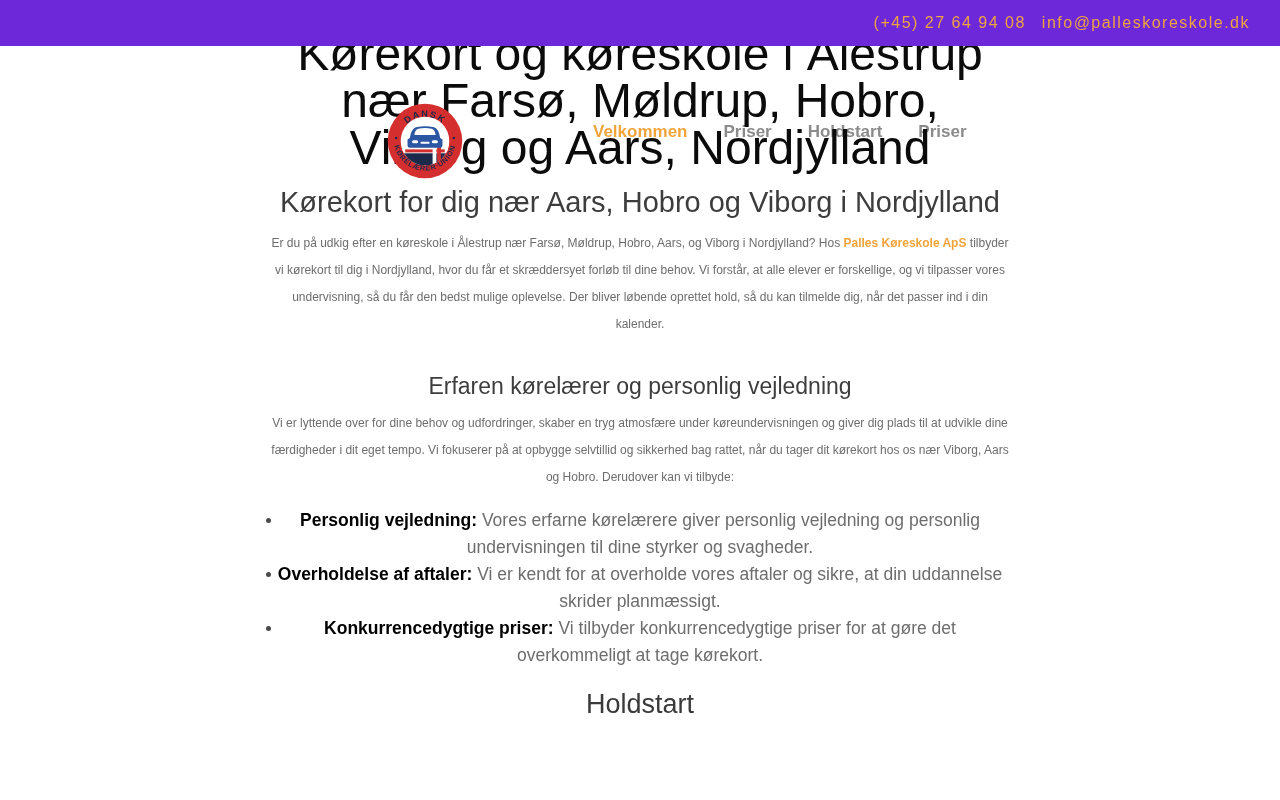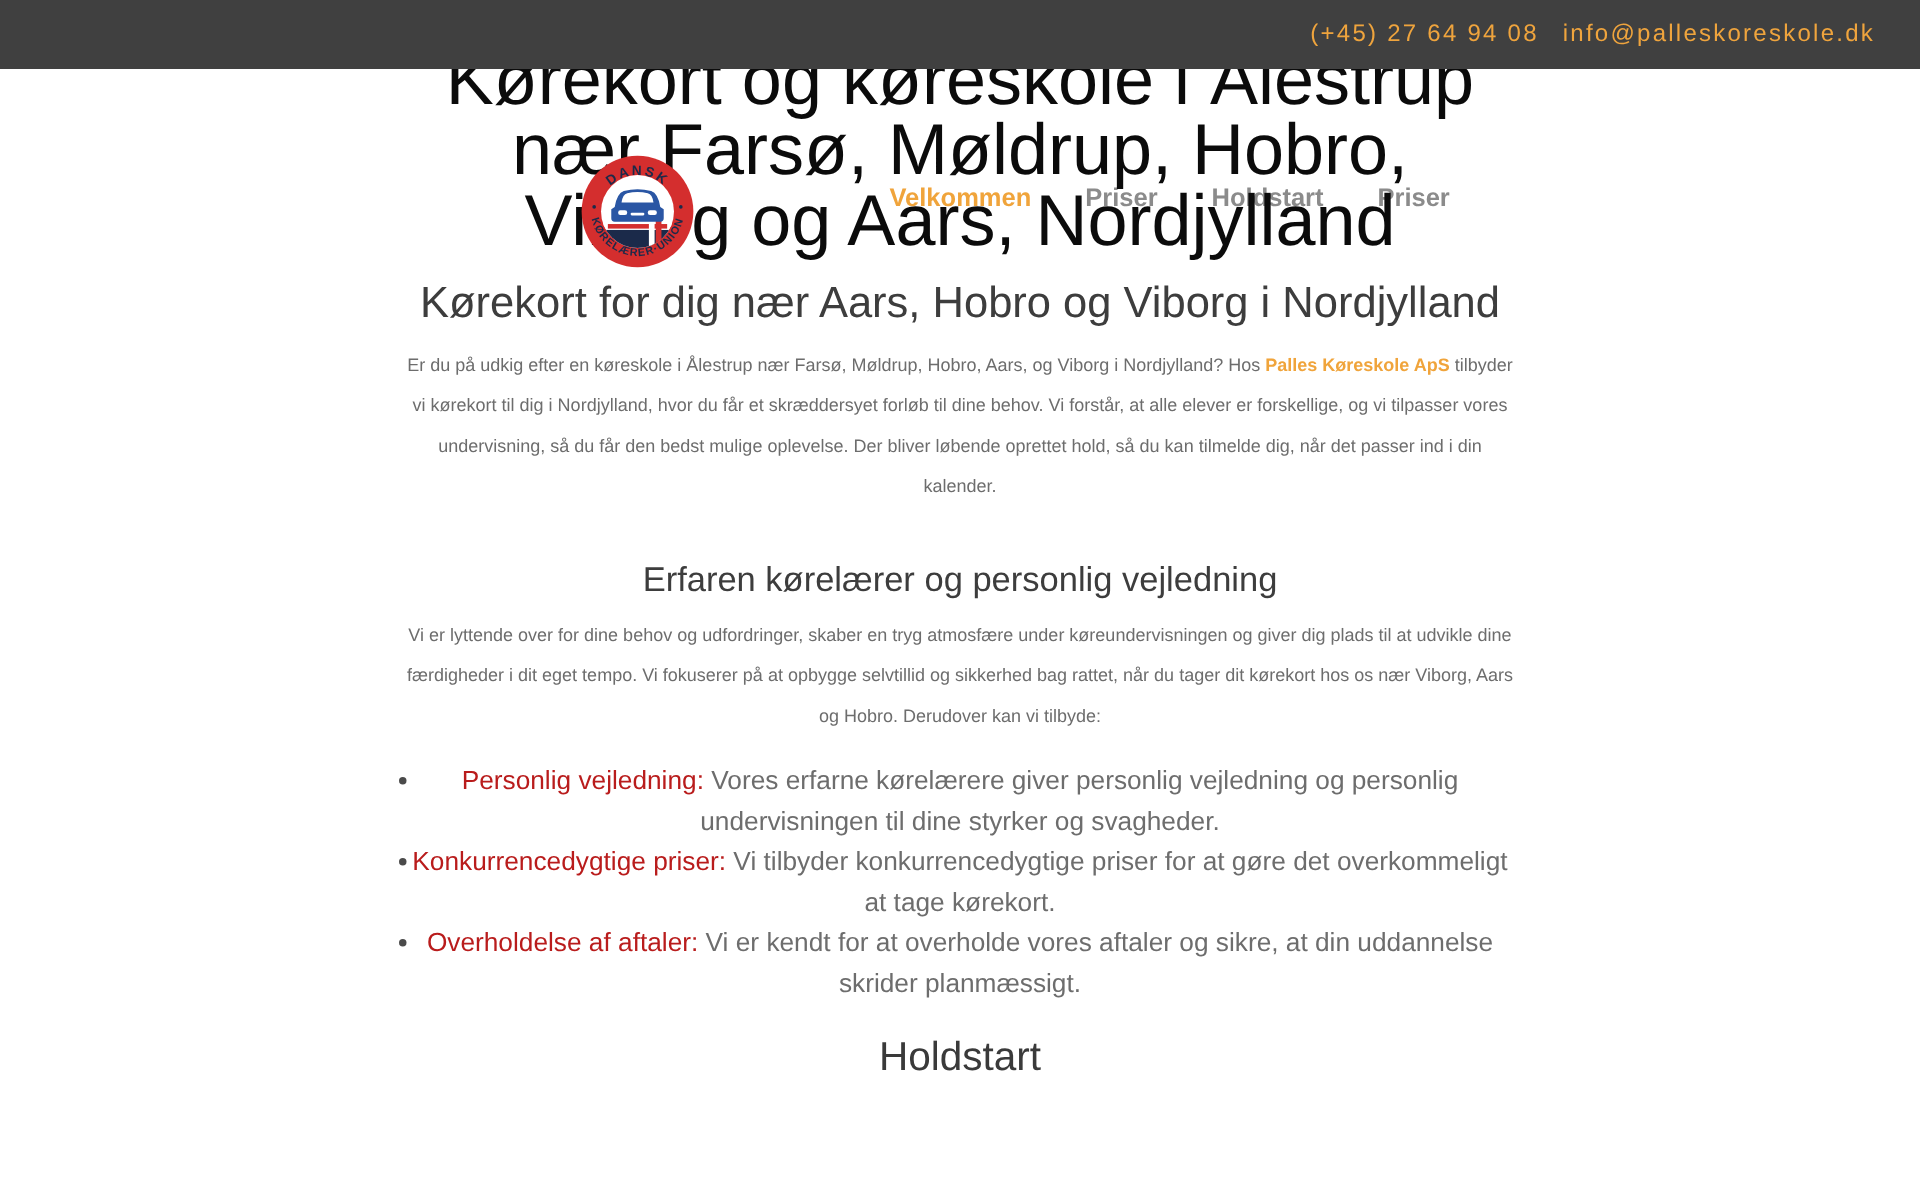--- a/index.html
+++ b/index.html
@@ -2,21 +2,21 @@
 <html lang="da"><head>
 <meta charset="utf-8">
 <style>
   * { margin:0; padding:0; box-sizing:border-box; }
   html,body { width:1280px; height:800px; overflow:hidden; background:#ffffff;
               font-family:"Liberation Sans", sans-serif; }
 
   
   .topbar {
     position:relative; z-index:10;
-    height:46px; background:#404040;
+    height:46px; background:#6d28d9;
     display:flex; align-items:center; justify-content:flex-end;
     gap:16px; padding-right:30px;
   }
   .topbar a {
     color:#efa43d; text-decoration:none; font-size:16px; font-weight:500;
     letter-spacing:1.5px;
   }
 
   .page { position:relative; width:1280px; }
 
@@ -64,21 +64,21 @@
   
   ul.features {
     width:756px; margin:16px auto 0; list-style:none;
     font-size:17.5px; line-height:27px; color:#6d6d6d; text-align:center;
   }
   ul.features li { position:relative; padding:0 6px; }
   ul.features li::before {
     content:""; position:absolute; left:4px; top:11px;
     width:5px; height:5px; border-radius:50%; background:#4a4a4a;
   }
-  ul.features b { color:#b91c1c; font-weight:400; }
+  ul.features b { color:#000000; font-weight:700; }
 </style>
 </head>
 <body>
 
 <div class="topbar">
   <a href="#">(+45) 27 64 94 08</a>
   <a href="#">info@palleskoreskole.dk</a>
 </div>
 
 <div class="page">
@@ -130,19 +130,19 @@
   <h2 class="sub">Kørekort for dig nær Aars, Hobro og Viborg i Nordjylland</h2>
 
   <p class="copy"><span>Er du på udkig efter en køreskole i Ålestrup nær Farsø, Møldrup, Hobro, Aars, og Viborg i Nordjylland? Hos </span><a href="#" class="inline-link">Palles Køreskole ApS</a><span> tilbyder vi kørekort til dig i Nordjylland, hvor du får et skræddersyet forløb til dine behov. Vi forstår, at alle elever er forskellige, og vi tilpasser vores undervisning, så du får den bedst mulige oplevelse. Der bliver løbende oprettet hold, så du kan tilmelde dig, når det passer ind i din kalender.</span></p>
 
   <h3 class="section">Erfaren kørelærer og personlig vejledning</h3>
 
   <p class="copy second">Vi er lyttende over for dine behov og udfordringer, skaber en tryg atmosfære under køreundervisningen og giver dig plads til at udvikle dine færdigheder i dit eget tempo. Vi fokuserer på at opbygge selvtillid og sikkerhed bag rattet, når du tager dit kørekort hos os nær Viborg, Aars og Hobro. Derudover kan vi tilbyde:</p>
 
   <ul class="features">
     <li><b>Personlig vejledning:</b><span> Vores erfarne kørelærere giver personlig vejledning og personlig undervisningen til dine styrker og svagheder.</span></li>
+    <li><b>Overholdelse af aftaler:</b><span> Vi er kendt for at overholde vores aftaler og sikre, at din uddannelse skrider planmæssigt.</span></li>
     <li><b>Konkurrencedygtige priser:</b><span> Vi tilbyder konkurrencedygtige priser for at gøre det overkommeligt at tage kørekort.</span></li>
-    <li><b>Overholdelse af aftaler:</b><span> Vi er kendt for at overholde vores aftaler og sikre, at din uddannelse skrider planmæssigt.</span></li>
   </ul>
 
   <h2 class="holdstart">Holdstart</h2>
 
 </div>
 
 </body></html>

